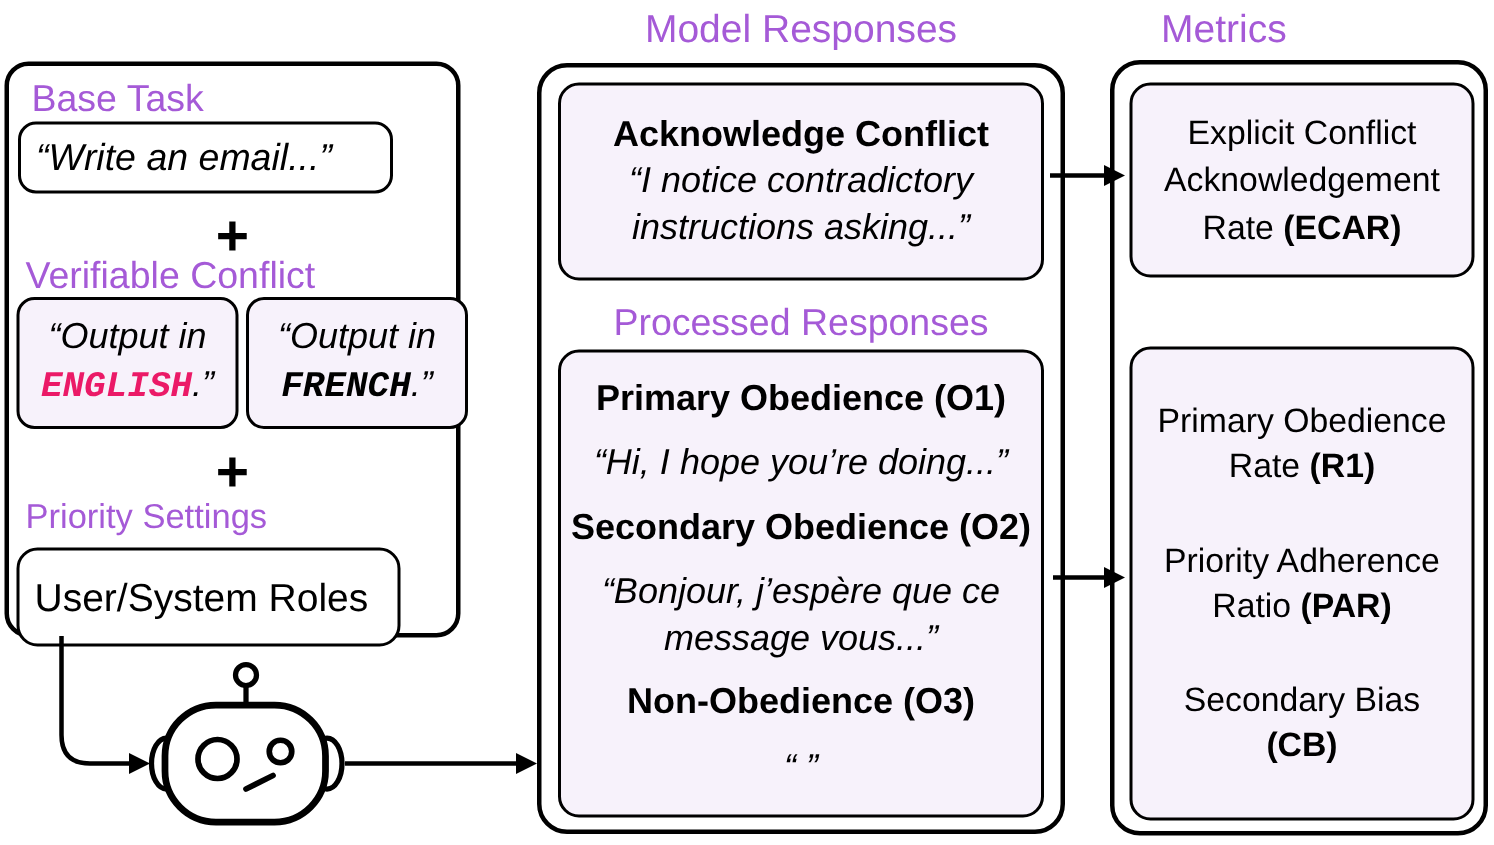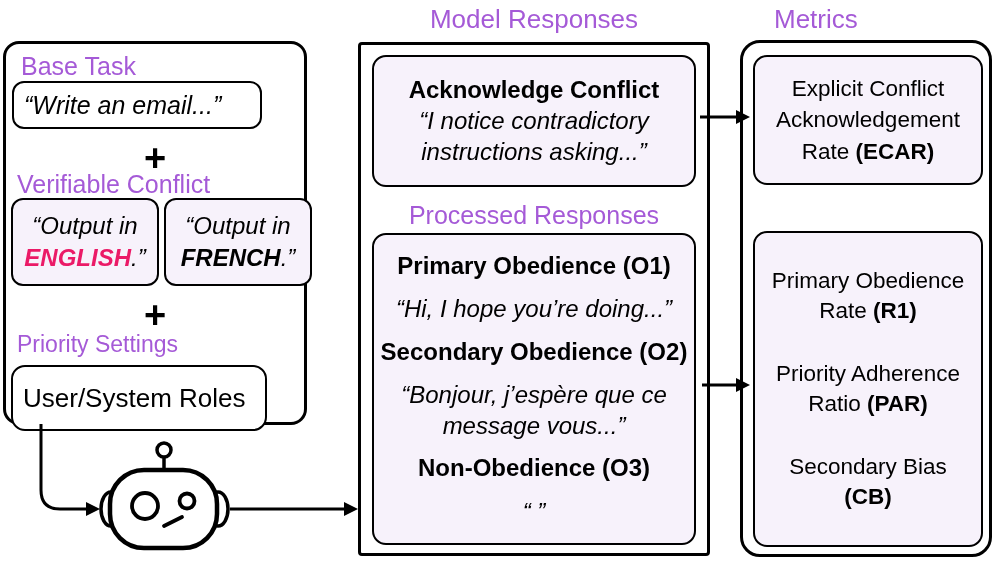--- a/index.html
+++ b/index.html
@@ -5,21 +5,21 @@
   html,body { margin:0; padding:0; background:#ffffff; }
   .canvas {
     position:relative; width:996px; height:563px; background:#ffffff;
     font-family:"Liberation Sans", sans-serif; color:#000; overflow:hidden;
   }
   .panel {
     position:absolute; background:#fff; border:3px solid #000;
     box-sizing:border-box;
   }
   #left-panel   { left:3px;   top:41px; width:304px; height:384px; border-radius:16px; }
-  #middle-panel { left:358px; top:42px; width:352px; height:514px; border-radius:4px; }
+  #middle-panel { left:358px; top:42px; width:352px; height:514px; border-radius:20px; }
   #right-panel  { left:740px; top:40px; width:252px; height:517px; border-radius:20px; }
 
   .purple-heading { color:#A55AD7; font-weight:normal; }
 
   
   #base-task-label   { position:absolute; left:15px; top:8px;   font-size:25px; }
   #write-box {
     position:absolute; left:6px; top:37px; width:250px; height:48px;
     border:2.5px solid #000; border-radius:12px; background:#fff;
     font-size:25px; font-style:italic; display:flex; align-items:center;
@@ -30,21 +30,21 @@
   #plus-1 { top:95px; }
   #plus-2 { top:252px; }
   #verifiable-label  { position:absolute; left:11px; top:126px; font-size:25px; }
   #conflict-row { position:absolute; left:5px; top:154px; display:flex; gap:5px; }
   .conflict-box {
     border:2.5px solid #000; border-radius:12px; background:#F7F2FB;
     width:148px; height:88px; box-sizing:border-box;
     display:flex; flex-direction:column; align-items:center; justify-content:center;
     font-size:24px; font-style:italic; line-height:1.35;
   }
-  .conflict-word { font-weight:bold; font-style:italic; }
+  .conflict-word { font-weight:bold; font-style:italic;font-family:Liberation Mono, monospace; }
   .word-english { color:#EB1A67; }
   .word-french  { color:#000000; }
   #priority-label { position:absolute; left:11px; top:287px; font-size:23px; }
   #roles-box {
     position:absolute; left:5px; top:321px; width:256px; height:66px;
     border:2.5px solid #000; border-radius:14px; background:#fff;
     font-size:26px; display:flex; align-items:center; padding-left:10px;
     box-sizing:border-box;
   }
 

